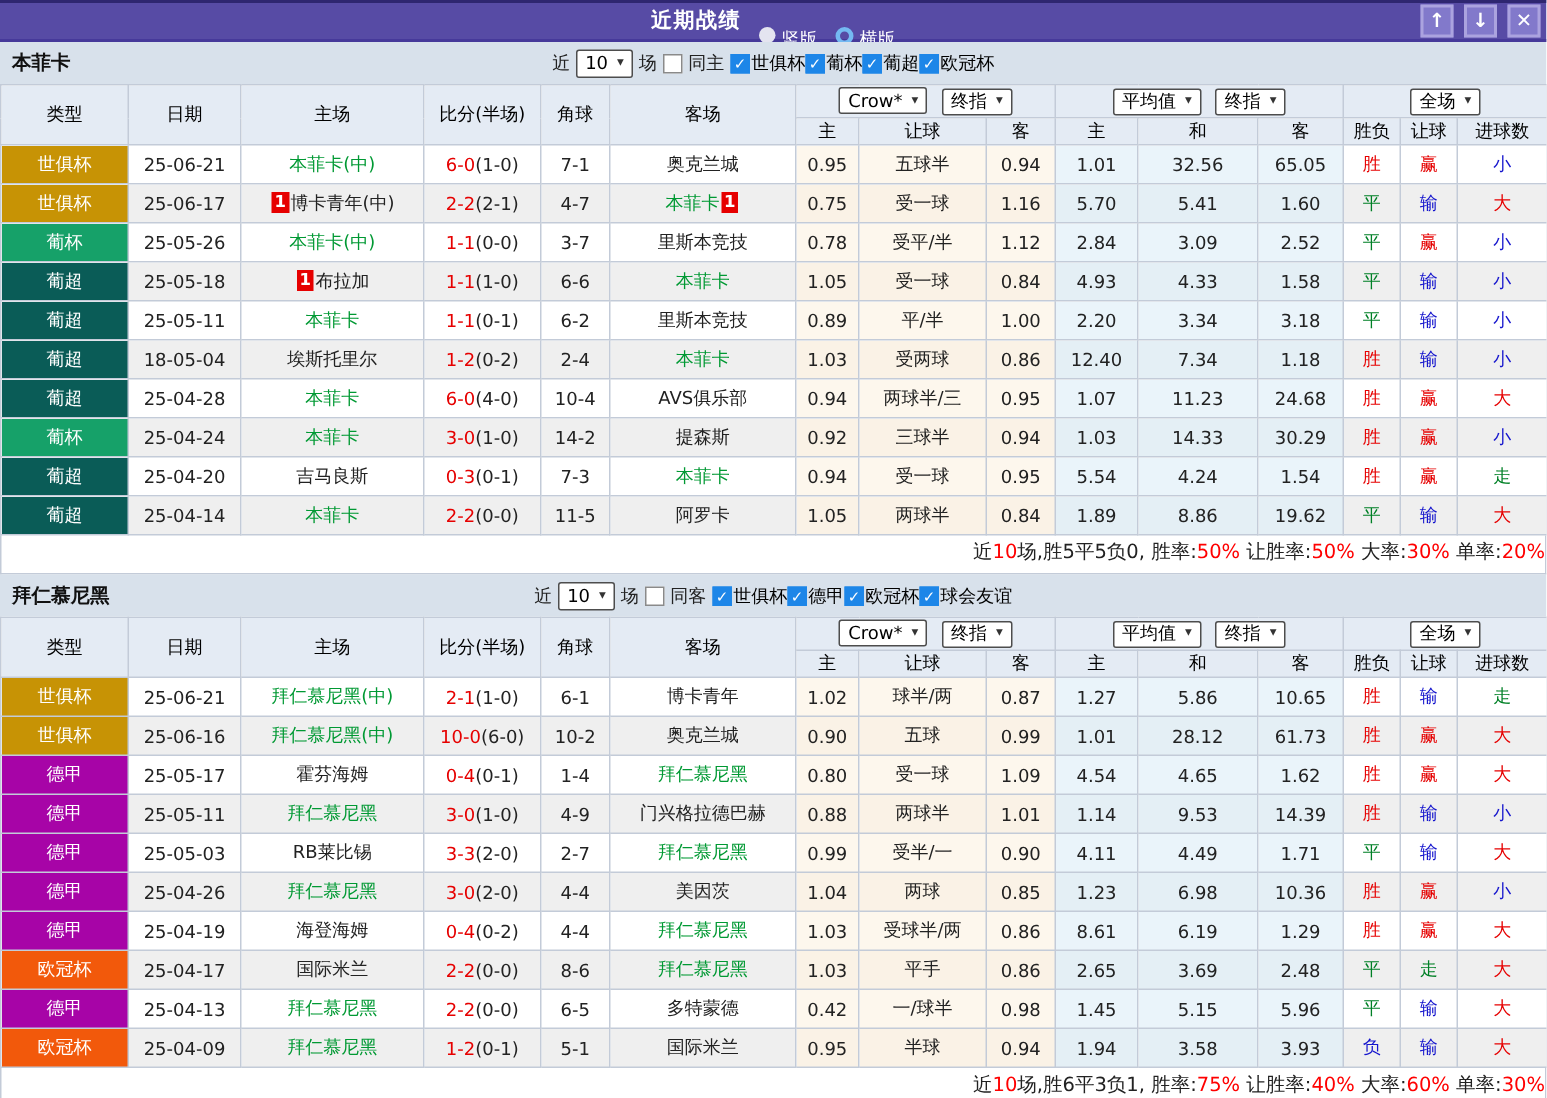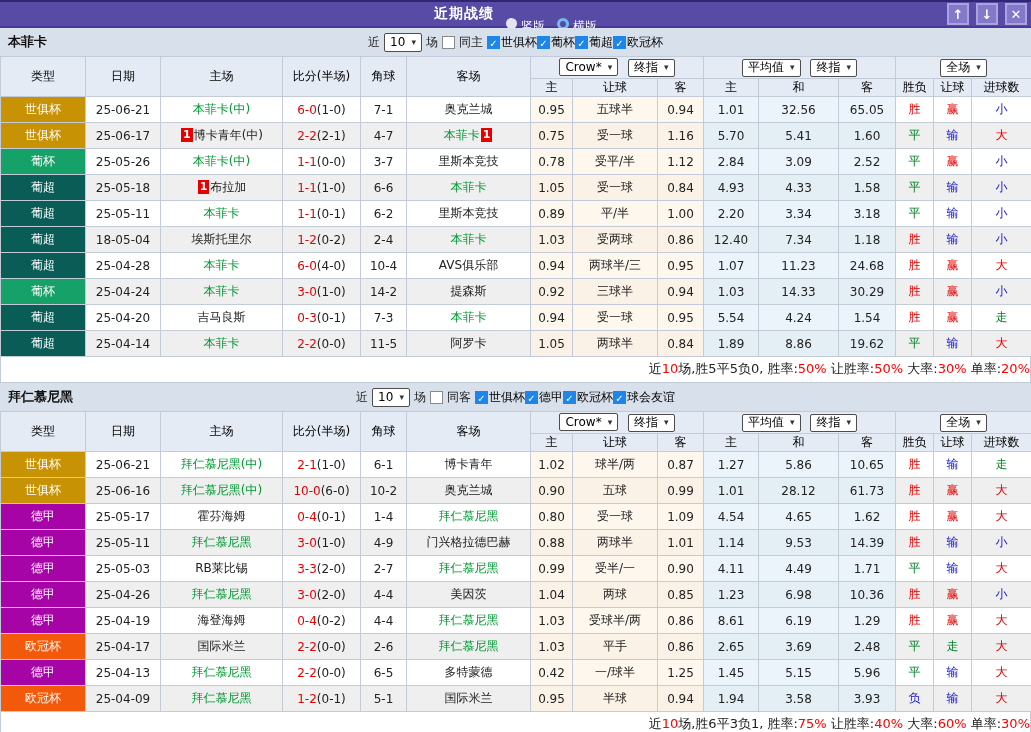--- a/index.html
+++ b/index.html
@@ -590,42 +590,42 @@
     <td class="col-avg">1.29</td>
     <td style="color: rgb(230, 0, 0);">胜</td>
     <td style="color: rgb(230, 0, 0);">赢</td>
     <td style="color: rgb(230, 0, 0);">大</td>
   </tr>
         <tr class="alt">
     <td class="comp-cell" style="background-color: rgb(242, 89, 11);">欧冠杯</td>
     <td>25-04-17</td>
     <td><span>国际米兰</span></td>
     <td><span class="score-full">2-2</span><span>(0-0)</span></td>
-    <td>2-6</td>
+    <td>8-6</td>
     <td><span class="green">拜仁慕尼黑</span></td>
     <td class="col-crow">1.03</td>
     <td class="col-crow">平手</td>
     <td class="col-crow">0.86</td>
     <td class="col-avg">2.65</td>
     <td class="col-avg">3.69</td>
     <td class="col-avg">2.48</td>
     <td style="color: rgb(0, 128, 38);">平</td>
     <td style="color: rgb(0, 128, 38);">走</td>
     <td style="color: rgb(230, 0, 0);">大</td>
   </tr>
         <tr>
     <td class="comp-cell" style="background-color: rgb(167, 4, 167);">德甲</td>
     <td>25-04-13</td>
     <td><span class="green">拜仁慕尼黑</span></td>
     <td><span class="score-full">2-2</span><span>(0-0)</span></td>
     <td>6-5</td>
     <td><span>多特蒙德</span></td>
     <td class="col-crow">0.42</td>
     <td class="col-crow">一/球半</td>
-    <td class="col-crow">1.25</td>
+    <td class="col-crow">0.98</td>
     <td class="col-avg">1.45</td>
     <td class="col-avg">5.15</td>
     <td class="col-avg">5.96</td>
     <td style="color: rgb(0, 128, 38);">平</td>
     <td style="color: rgb(21, 21, 205);">输</td>
     <td style="color: rgb(230, 0, 0);">大</td>
   </tr>
         <tr class="alt">
     <td class="comp-cell" style="background-color: rgb(242, 89, 11);">欧冠杯</td>
     <td>25-04-09</td>

